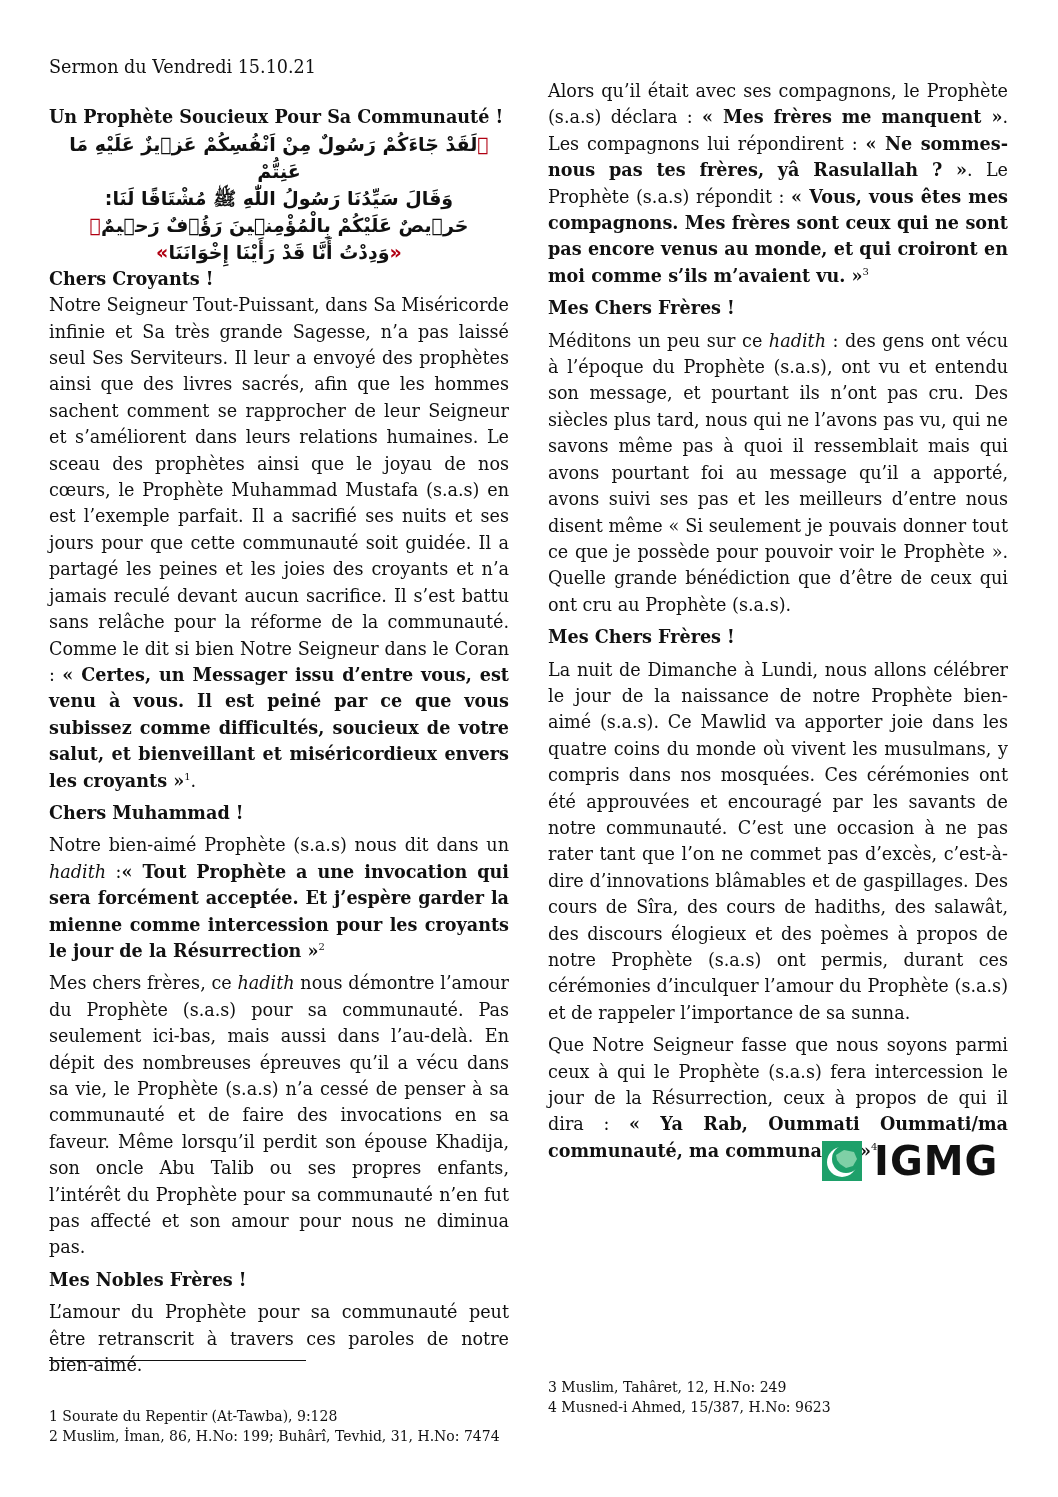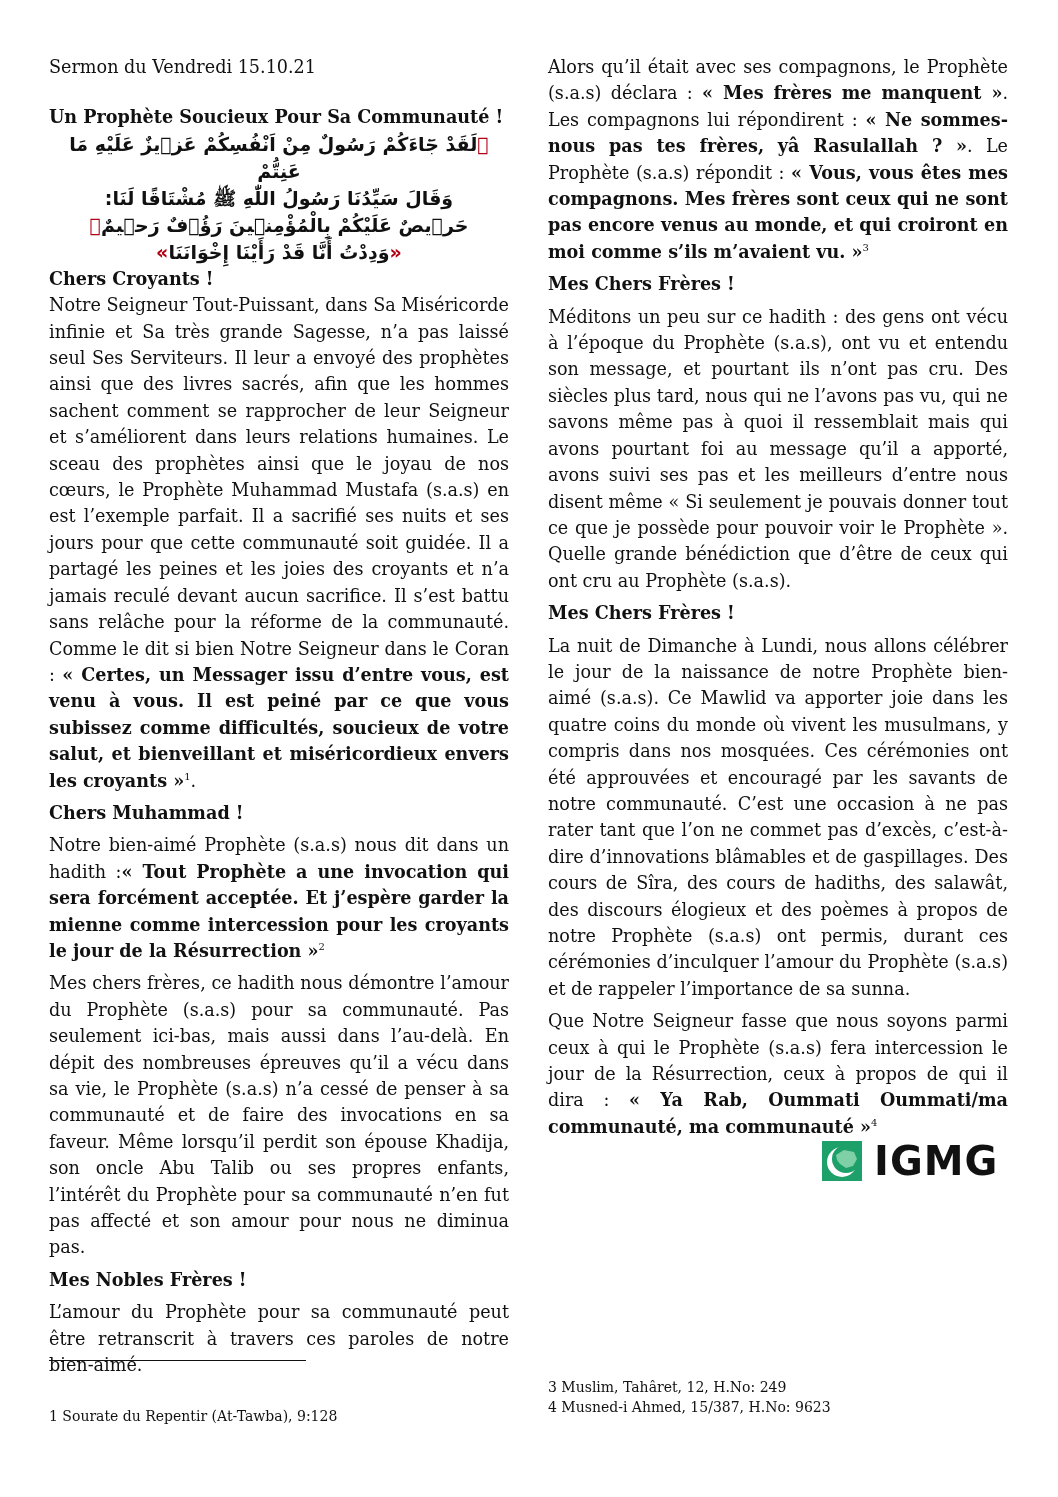--- a/index.html
+++ b/index.html
@@ -1,28 +1,28 @@
 <!DOCTYPE html>
 <html><head>
 <meta charset="utf-8">
 <style>
   html, body { margin: 0; padding: 0; background: #ffffff; }
   body { width: 1058px; height: 1497px; position: relative; overflow: hidden;
          font-family: "DejaVu Serif", "Liberation Serif", serif; color: #111; }
   .col { position: absolute; top: 54px; width: 460px; font-size: 17.6px; line-height: 26.4px; }
   .col.left { left: 49px; }
-  .col.right { left: 548px; }
+  .col.right { left: 548px; margin-top: 24px; }
   p { margin: 0; text-align: justify; }
   .gap { margin-top: 6px; }
   .h { font-weight: bold; }
   .title { font-weight: bold; margin-top: 24px; }
   .arabic { text-align: center; font-family: "DejaVu Sans", sans-serif; font-weight: bold; font-size: 19px; line-height: 27px; direction: rtl; }
   .bracket { color: #b00012; }
   .b { font-weight: bold; }
-  .i { }
+  .i { font-style: italic; }
   sup { font-size: 10px; line-height: 0; }
   .logo { position: absolute; left: 822px; top: 1141px; display: flex; align-items: flex-end; gap: 12px; }
   .logo-mark { width: 40px; height: 40px; background: #1ea06a; position: relative; overflow: hidden; }
   .logo-text { font-family: "DejaVu Sans", sans-serif; font-weight: bold; font-size: 40px; letter-spacing: 1px; color: #111; line-height: 40px; }
   .rule { position: absolute; left: 49px; top: 1360px; width: 257px; height: 1px; background: #111; }
   .fn { position: absolute; font-size: 14px; line-height: 20px; }
   .fn.left { left: 49px; top: 1377px; width: 470px; margin-top: 29px; }
   .fn.right { left: 548px; top: 1377px; width: 420px; }
 </style>
 </head>
@@ -72,17 +72,18 @@
       <path d="M14 14 L22 9 L32 11 L35 18 L31 25 L24 27 L18 23 L15 19 Z" fill="#7fd0a6"></path>
     </svg>
   </div>
   <div class="logo-text">IGMG</div>
 </div>
 
 <div class="rule"></div>
 
 <div class="fn left">
   <div>1 Sourate du Repentir (At-Tawba), 9:128</div>
+  <div>2 Muslim, İman, 86, H.No: 199; Buhârî, Tevhid, 31, H.No: 7474</div>
 </div>
 <div class="fn right">
   <div>3 Muslim, Tahâret, 12, H.No: 249</div>
   <div>4 Musned-i Ahmed, 15/387, H.No: 9623</div>
 </div>
 
 </body></html>

